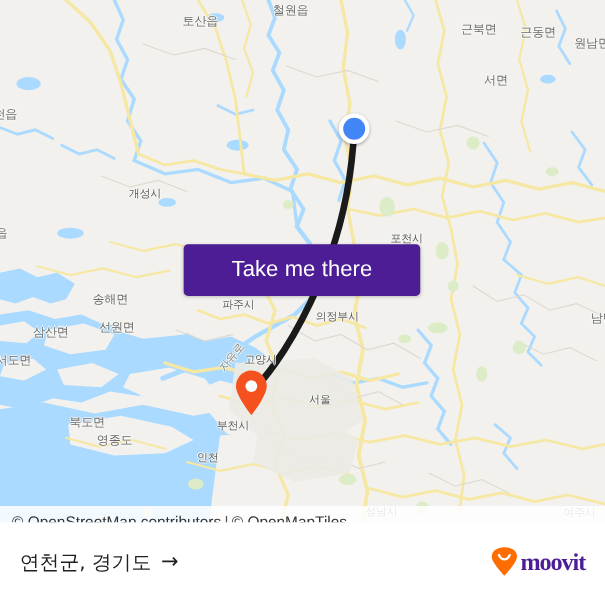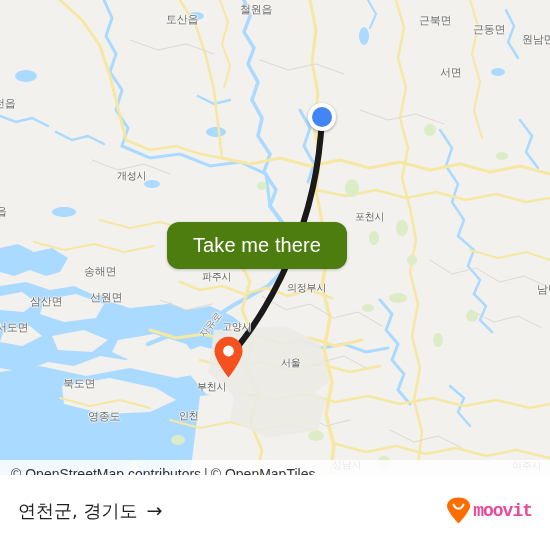--- a/index.html
+++ b/index.html
@@ -72,24 +72,24 @@
   #dest-marker {
     position: absolute;
     left: 213px; top: 336px;
     width: 31px; height: 42px;
   }
 
   
   #take-me-there {
     position: absolute;
     left: 167px; top: 222px;
-    width: 180px; height: 47px;
-    background: #4d7c0f;
+    width: 215px; height: 47px;
+    background: #4c1d95;
     border: none;
-    border-radius: 12px;
+    border-radius: 4px;
     color: #ffffff;
     font-size: 20px;
     font-family: "Liberation Sans", "DejaVu Sans", sans-serif;
     letter-spacing: 0.1px;
     cursor: pointer;
     box-shadow: 0 1px 3px rgba(0,0,0,0.22);
     display: flex;
     align-items: center;
     justify-content: center;
   }
@@ -141,24 +141,24 @@
     font-size: 19px;
     color: #1f1f1f;
     line-height: 1;
   }
   #moovit-logo {
     display: flex;
     align-items: center;
     gap: 2px;
   }
   #moovit-logo .wordmark {
-    font-size: 18px;
+    font-size: 22px;
     font-weight: bold;
-    color: #ec4899;
-    font-family: Liberation Mono, monospace;
+    color: #4c1d95;
+    font-family: Liberation Serif, serif;
     letter-spacing: -1px;
     line-height: 1;
   }
 </style>
 </head>
 <body>
 
 <div id="app">
 
   <div id="map">
@@ -277,43 +277,43 @@
       <g fill="#ecebe6" opacity="0.9">
         <path d="M214,330 L286,326 L320,344 L330,382 L296,404 L238,400 L208,372 Z"></path>
         <path d="M236,386 L300,382 L326,400 L318,430 L268,438 L230,420 Z"></path>
       </g>
 
       <path d="M322,117 C320,160 312,208 290,258 C268,308 248,336 228,358" stroke="#1a1a1a" stroke-width="6" fill="none" stroke-linecap="round"></path>
     </svg>
 
     <div id="map-labels">
         <div class="map-label" style="left: 166px; top: 12px;">토산읍</div>
-        <div class="map-label" style="left: 240px; top: 2px;">철원읍</div>
-        <div class="map-label" style="left: 419px; top: 13px;">근북면</div>
+        <div class="map-label" style="left: 248px; top: 2px;">철원읍</div>
+        <div class="map-label" style="left: 419px; top: 19px;">근북면</div>
         <div class="map-label" style="left: 473px; top: 22px;">근동면</div>
         <div class="map-label" style="left: 522px; top: 32px;">원남면</div>
         <div class="map-label" style="left: 440px; top: 65px;">서면</div>
         <div class="map-label" style="left: -6px; top: 96px;">천읍</div>
         <div class="map-label city" style="left: 117px; top: 169px;">개성시</div>
         <div class="map-label city" style="left: 355px; top: 210px;">포천시</div>
         <div class="map-label" style="left: -4px; top: 204px;">읍</div>
         <div class="map-label" style="left: 84px; top: 264px;">송해면</div>
         <div class="map-label city" style="left: 202px; top: 270px;">파주시</div>
         <div class="map-label city" style="left: 287px; top: 281px;">의정부시</div>
         <div class="map-label" style="left: 537px; top: 282px;">남면</div>
         <div class="map-label" style="left: 90px; top: 290px;">선원면</div>
         <div class="map-label" style="left: 30px; top: 294px;">삼산면</div>
         <div class="map-label" style="left: -4px; top: 320px;">서도면</div>
         <div class="map-label city" style="left: 222px; top: 320px;">고양시</div>
         <div class="map-label road" style="left: 196px; top: 318px; transform: rotate(-52deg);">자유로</div>
         <div class="map-label city" style="left: 281px; top: 356px;">서울</div>
         <div class="map-label" style="left: 63px; top: 376px;">북도면</div>
         <div class="map-label city" style="left: 197px; top: 380px;">부천시</div>
         <div class="map-label city" style="left: 179px; top: 409px;">인천</div>
-        <div class="map-label" style="left: 88px; top: 409px; text-align: right;">영종도</div>
+        <div class="map-label" style="left: 88px; top: 393px; text-align: right;">영종도</div>
         <div class="map-label city" style="left: 332px; top: 430px; margin-top: 28px;">성남시</div>
         <div class="map-label city" style="left: 512px; top: 459px;">여주시</div>
       </div>
 
     <div id="origin-marker">
       <div class="ring"></div>
       <div class="dot"></div>
     </div>
 
     <div id="dest-marker">

